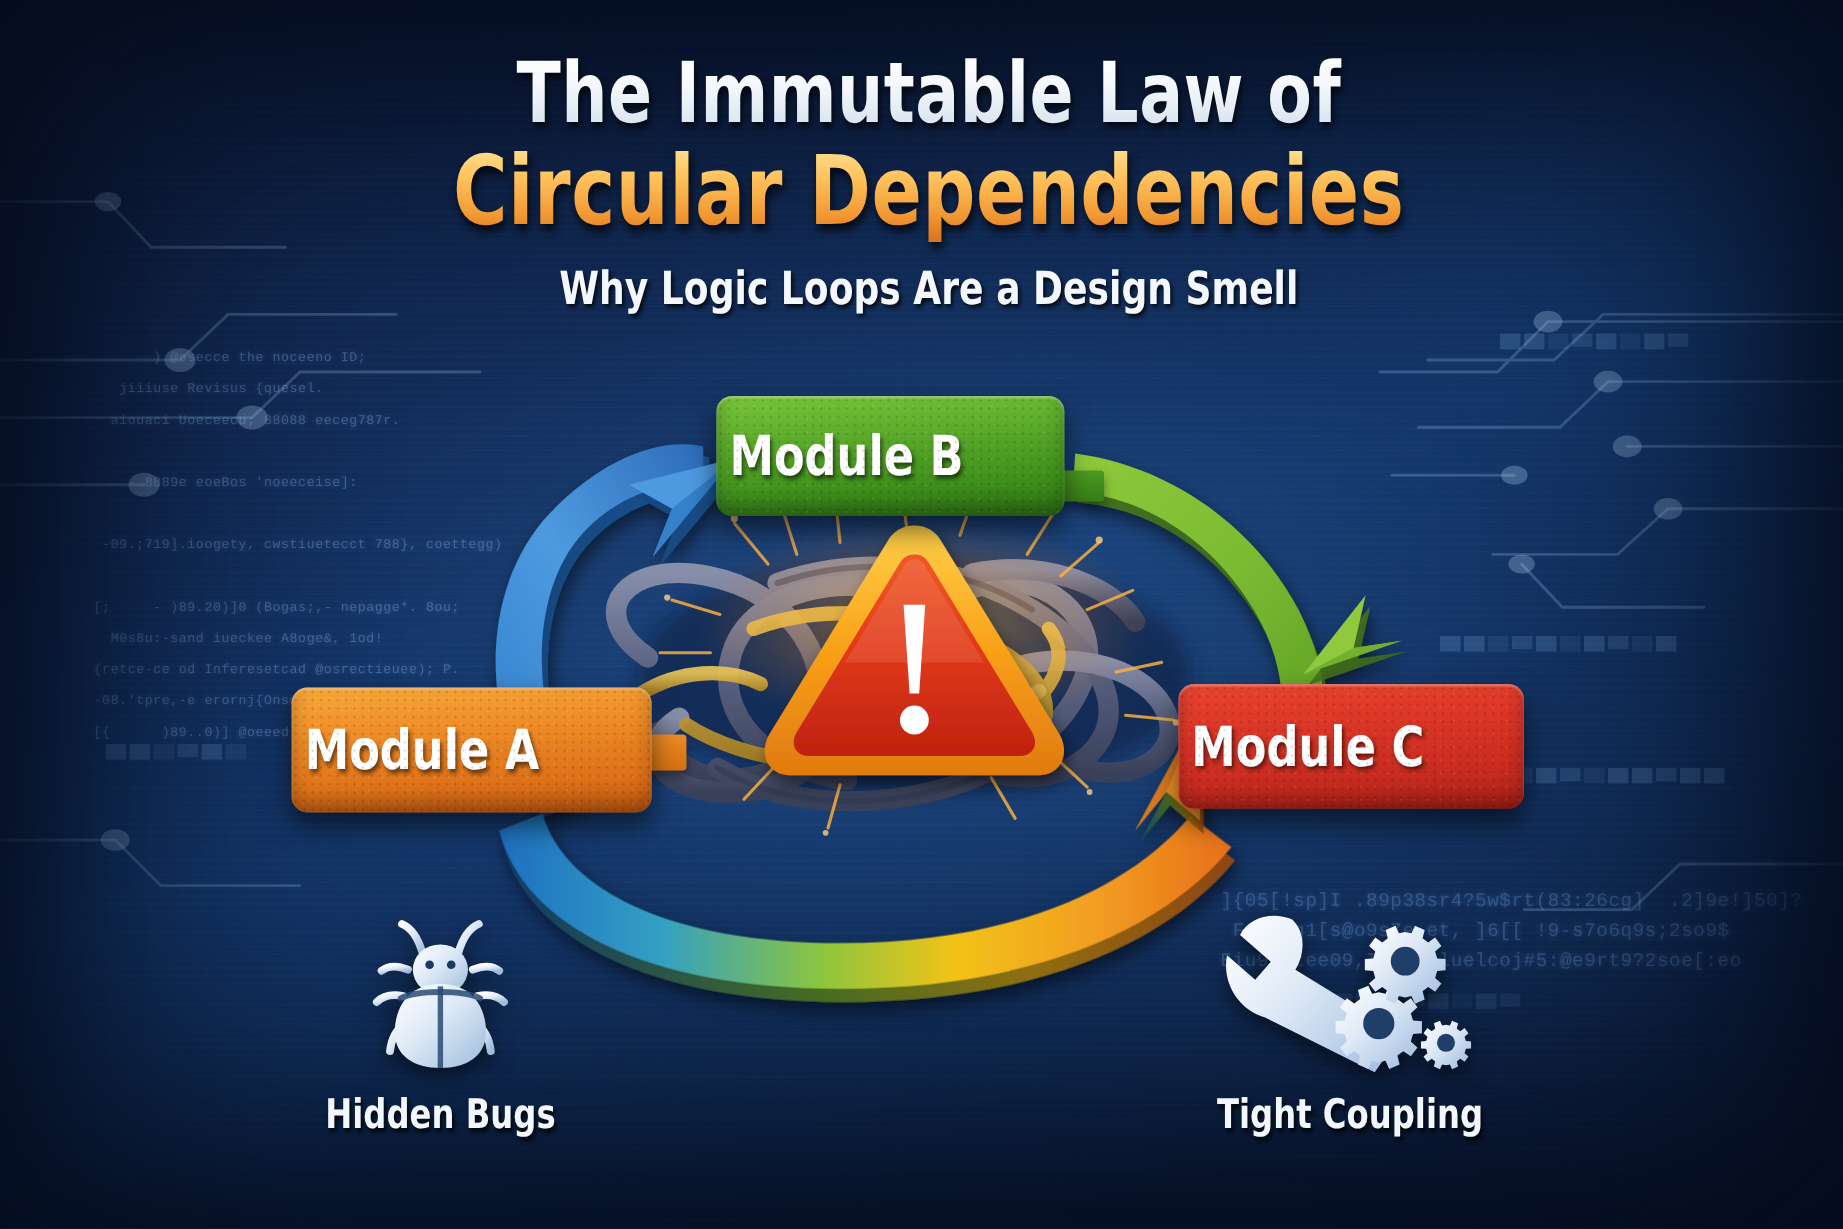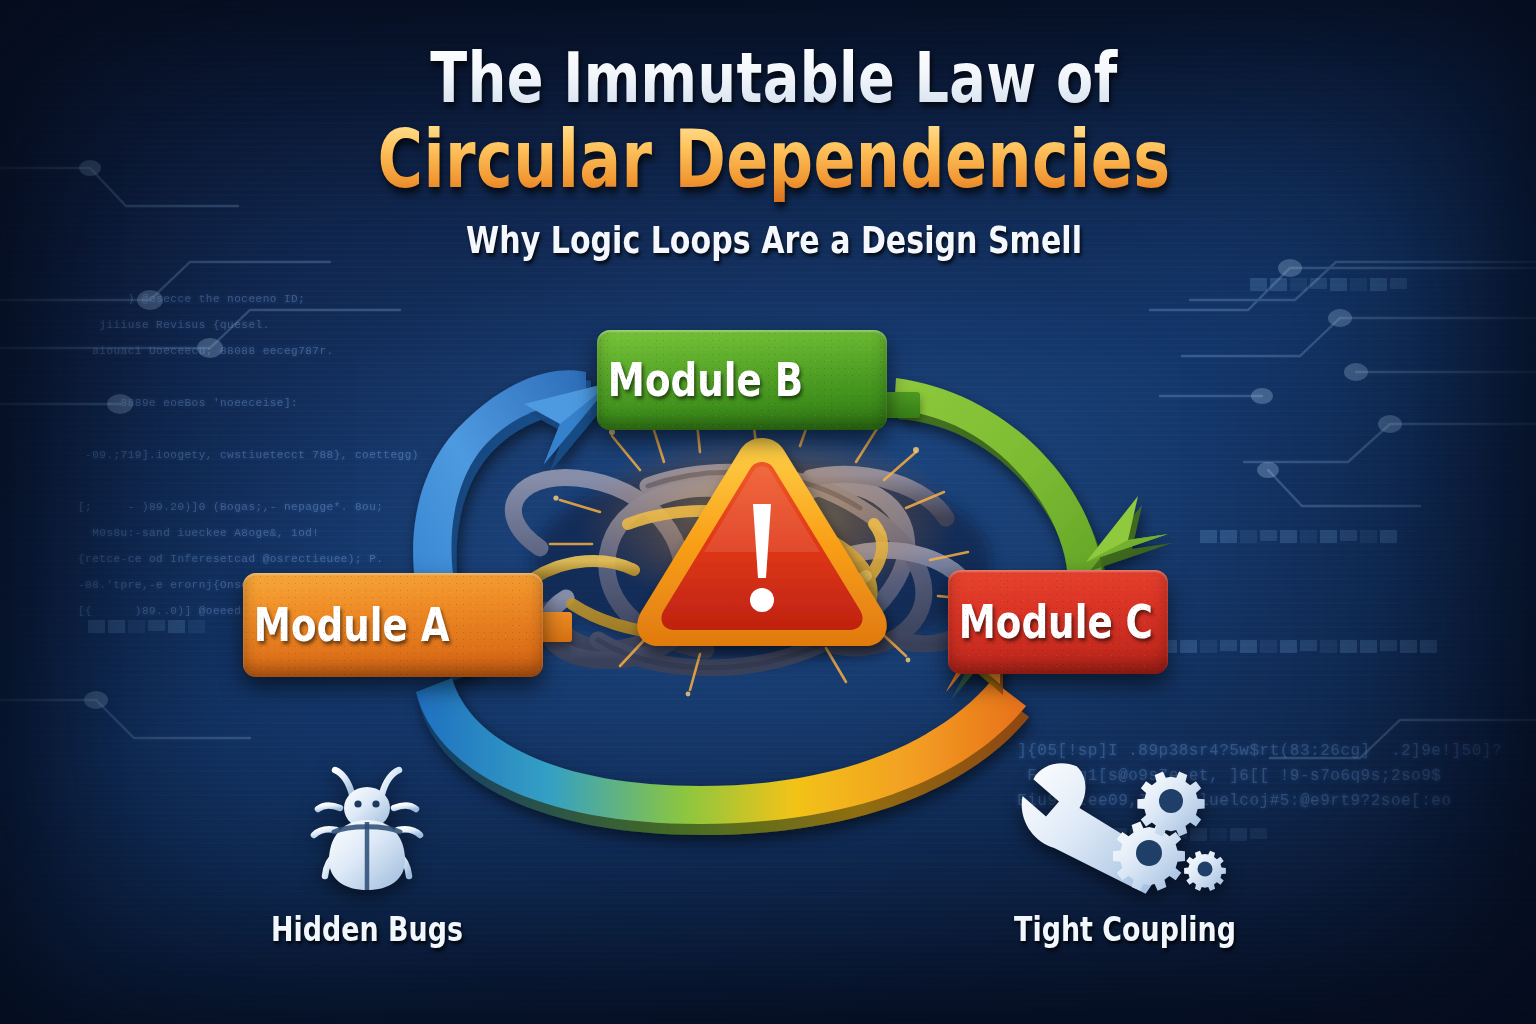--- a/index.html
+++ b/index.html
@@ -60,21 +60,21 @@
     font-family:"DejaVu Sans Condensed","Liberation Sans",sans-serif;
     transform:scaleX(.9);text-shadow:2px 3px 4px rgba(0,0,0,.55);}
   .module::after{content:"";position:absolute;inset:0;border-radius:13px;pointer-events:none;opacity:.30;
     background-image:radial-gradient(rgba(0,0,0,.5) .9px, transparent 1px),radial-gradient(rgba(255,255,255,.35) .7px, transparent 1px);
     background-size:7px 7px,11px 11px;background-position:0 0,4px 3px;}
 
   #module-b{left:597px;top:330px;width:290px;height:100px;
     background:linear-gradient(176deg,#79c63a 0%,#5fae2c 30%,#3f8f1c 72%,#2f7414 100%);}
   #module-a{left:243px;top:573px;width:300px;height:104px;
     background:linear-gradient(176deg,#f7a93a 0%,#ef8d27 34%,#dd6f18 76%,#c85c12 100%);}
-  #module-c{left:948px;top:570px;width:220px;height:104px;
+  #module-c{left:982px;top:570px;width:288px;height:104px;
     background:linear-gradient(176deg,#e8452f 0%,#db3526 36%,#c52a1e 76%,#ae2117 100%);}
 
   .stub{position:absolute;z-index:10;border-radius:3px;}
   #stub-a{left:516px;top:612px;width:56px;height:30px;
     background:linear-gradient(176deg,#ef8f28 0%,#d4700f 100%);
     box-shadow:0 6px 10px rgba(0,0,0,.45);}
   #stub-b{left:872px;top:392px;width:48px;height:26px;
     background:linear-gradient(176deg,#4f9d24 0%,#357c16 100%);
     box-shadow:0 5px 9px rgba(0,0,0,.4);}
 

